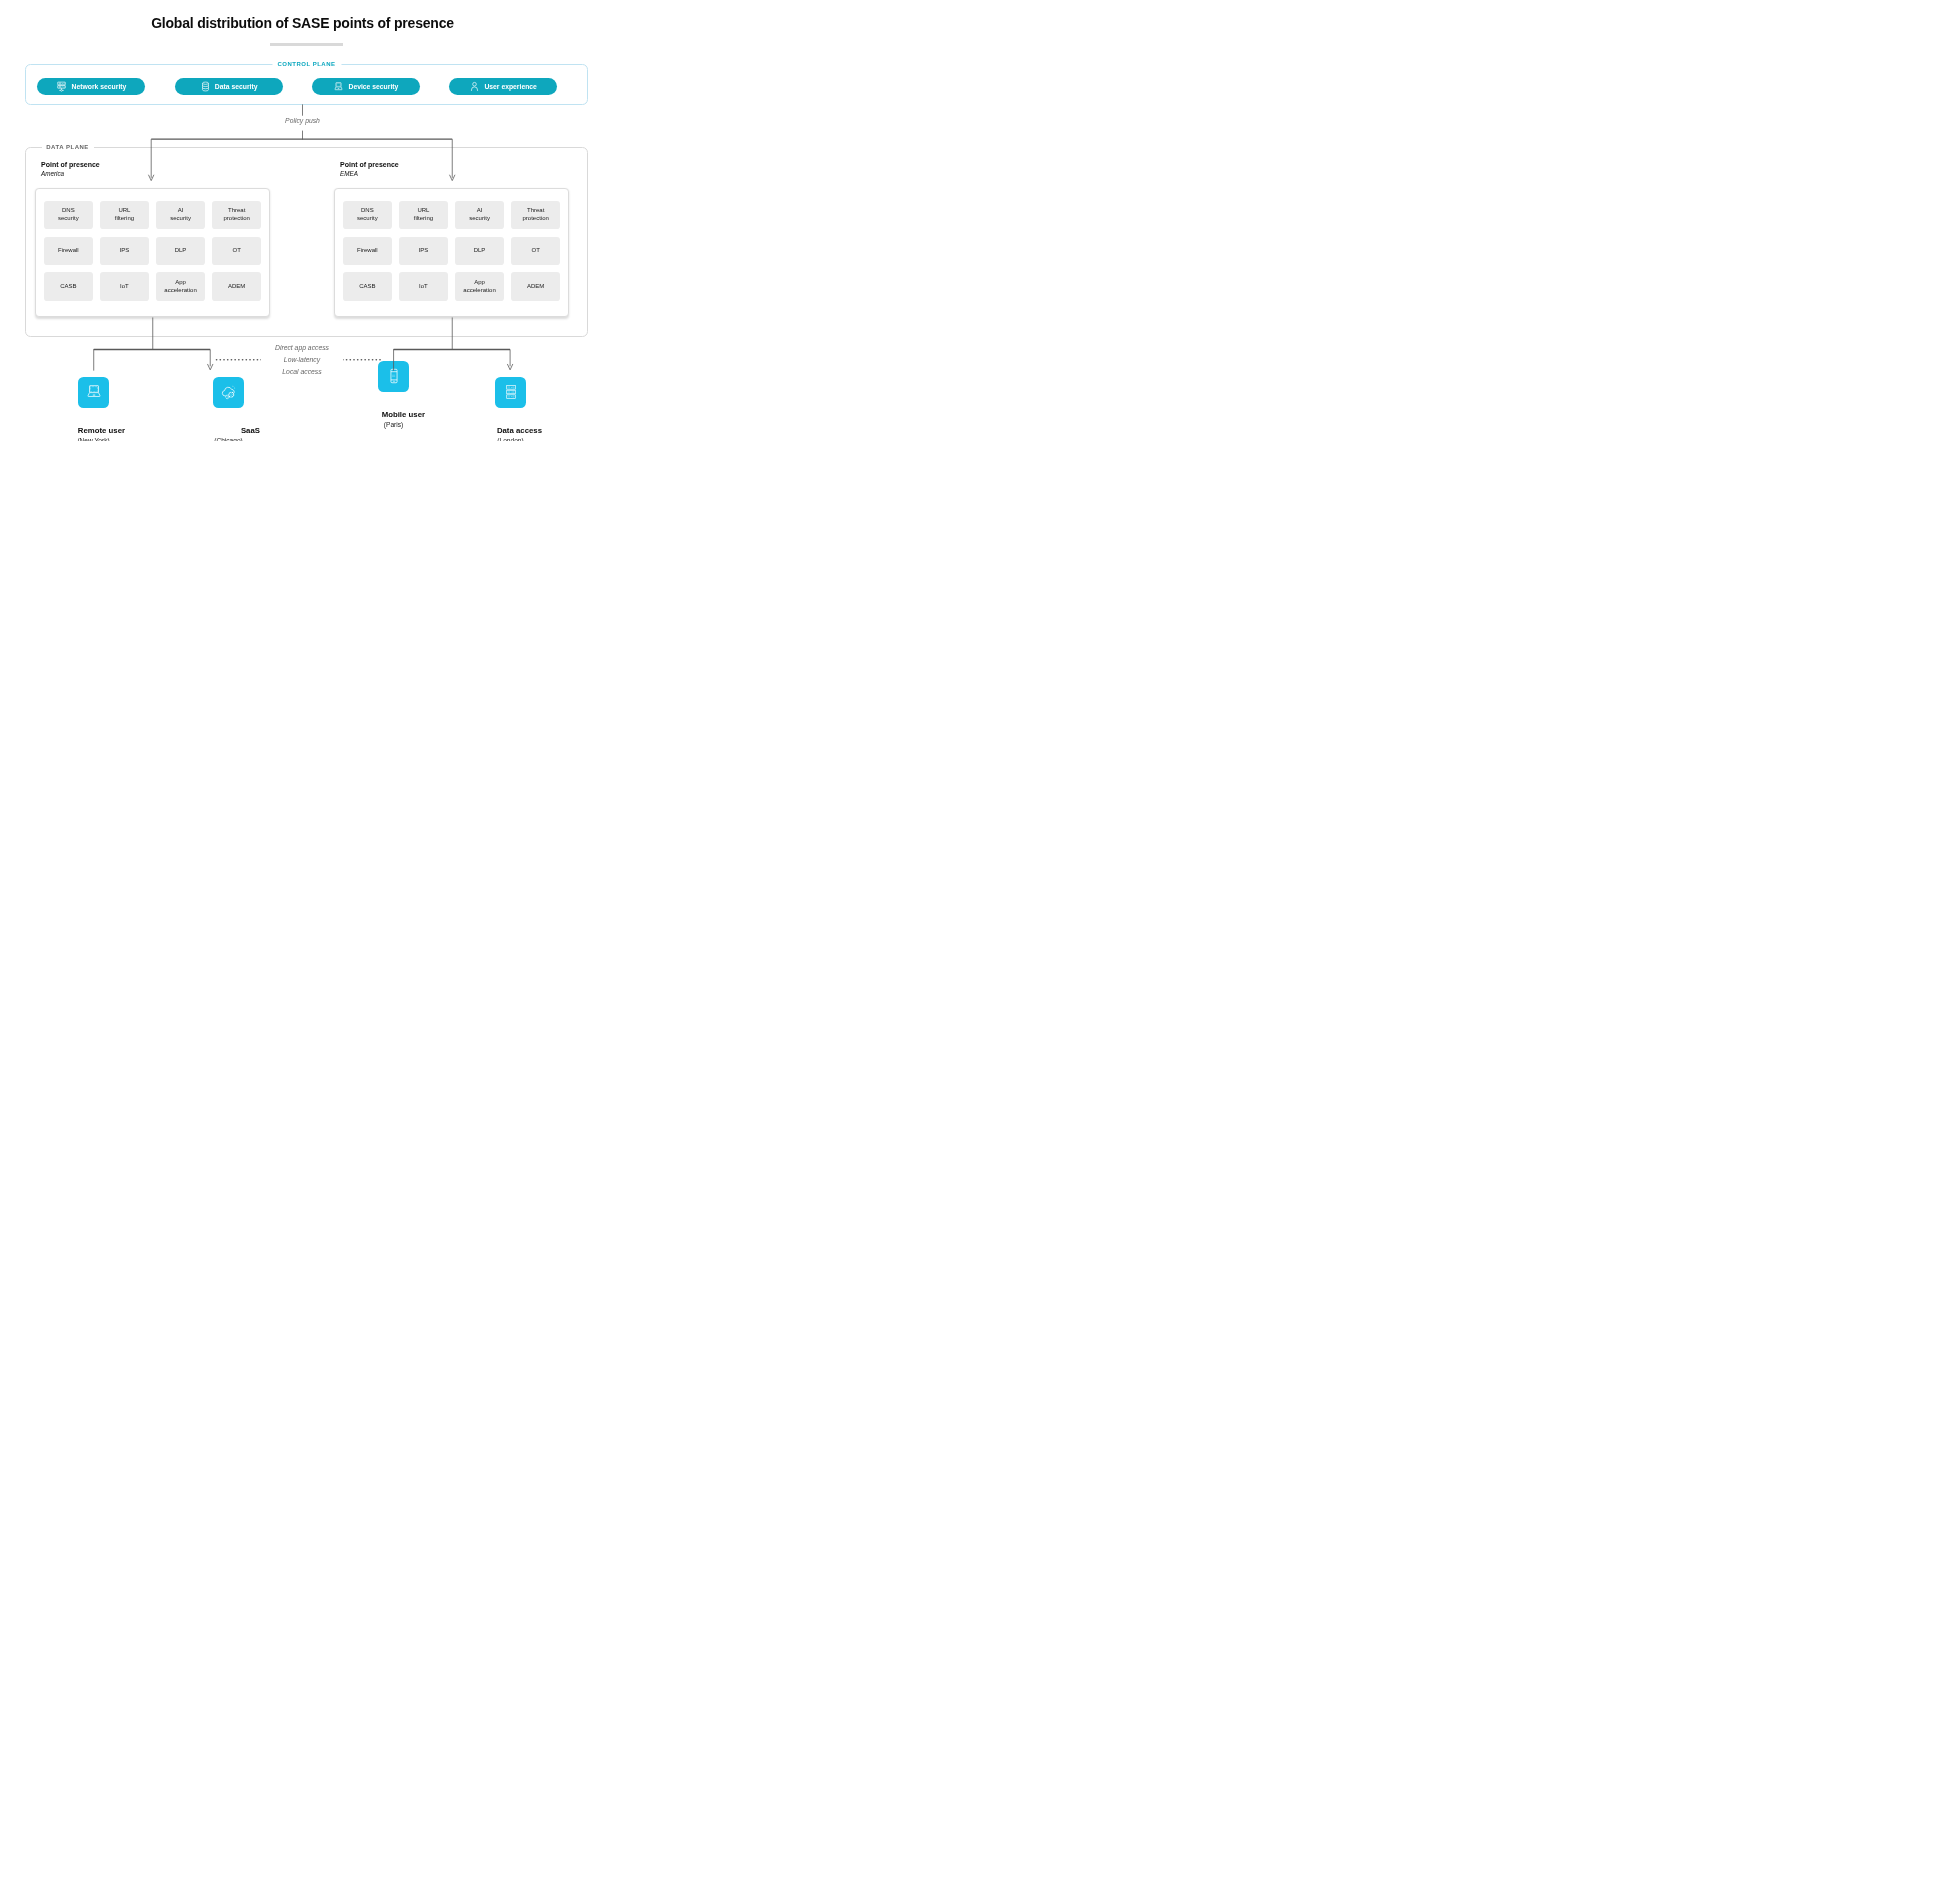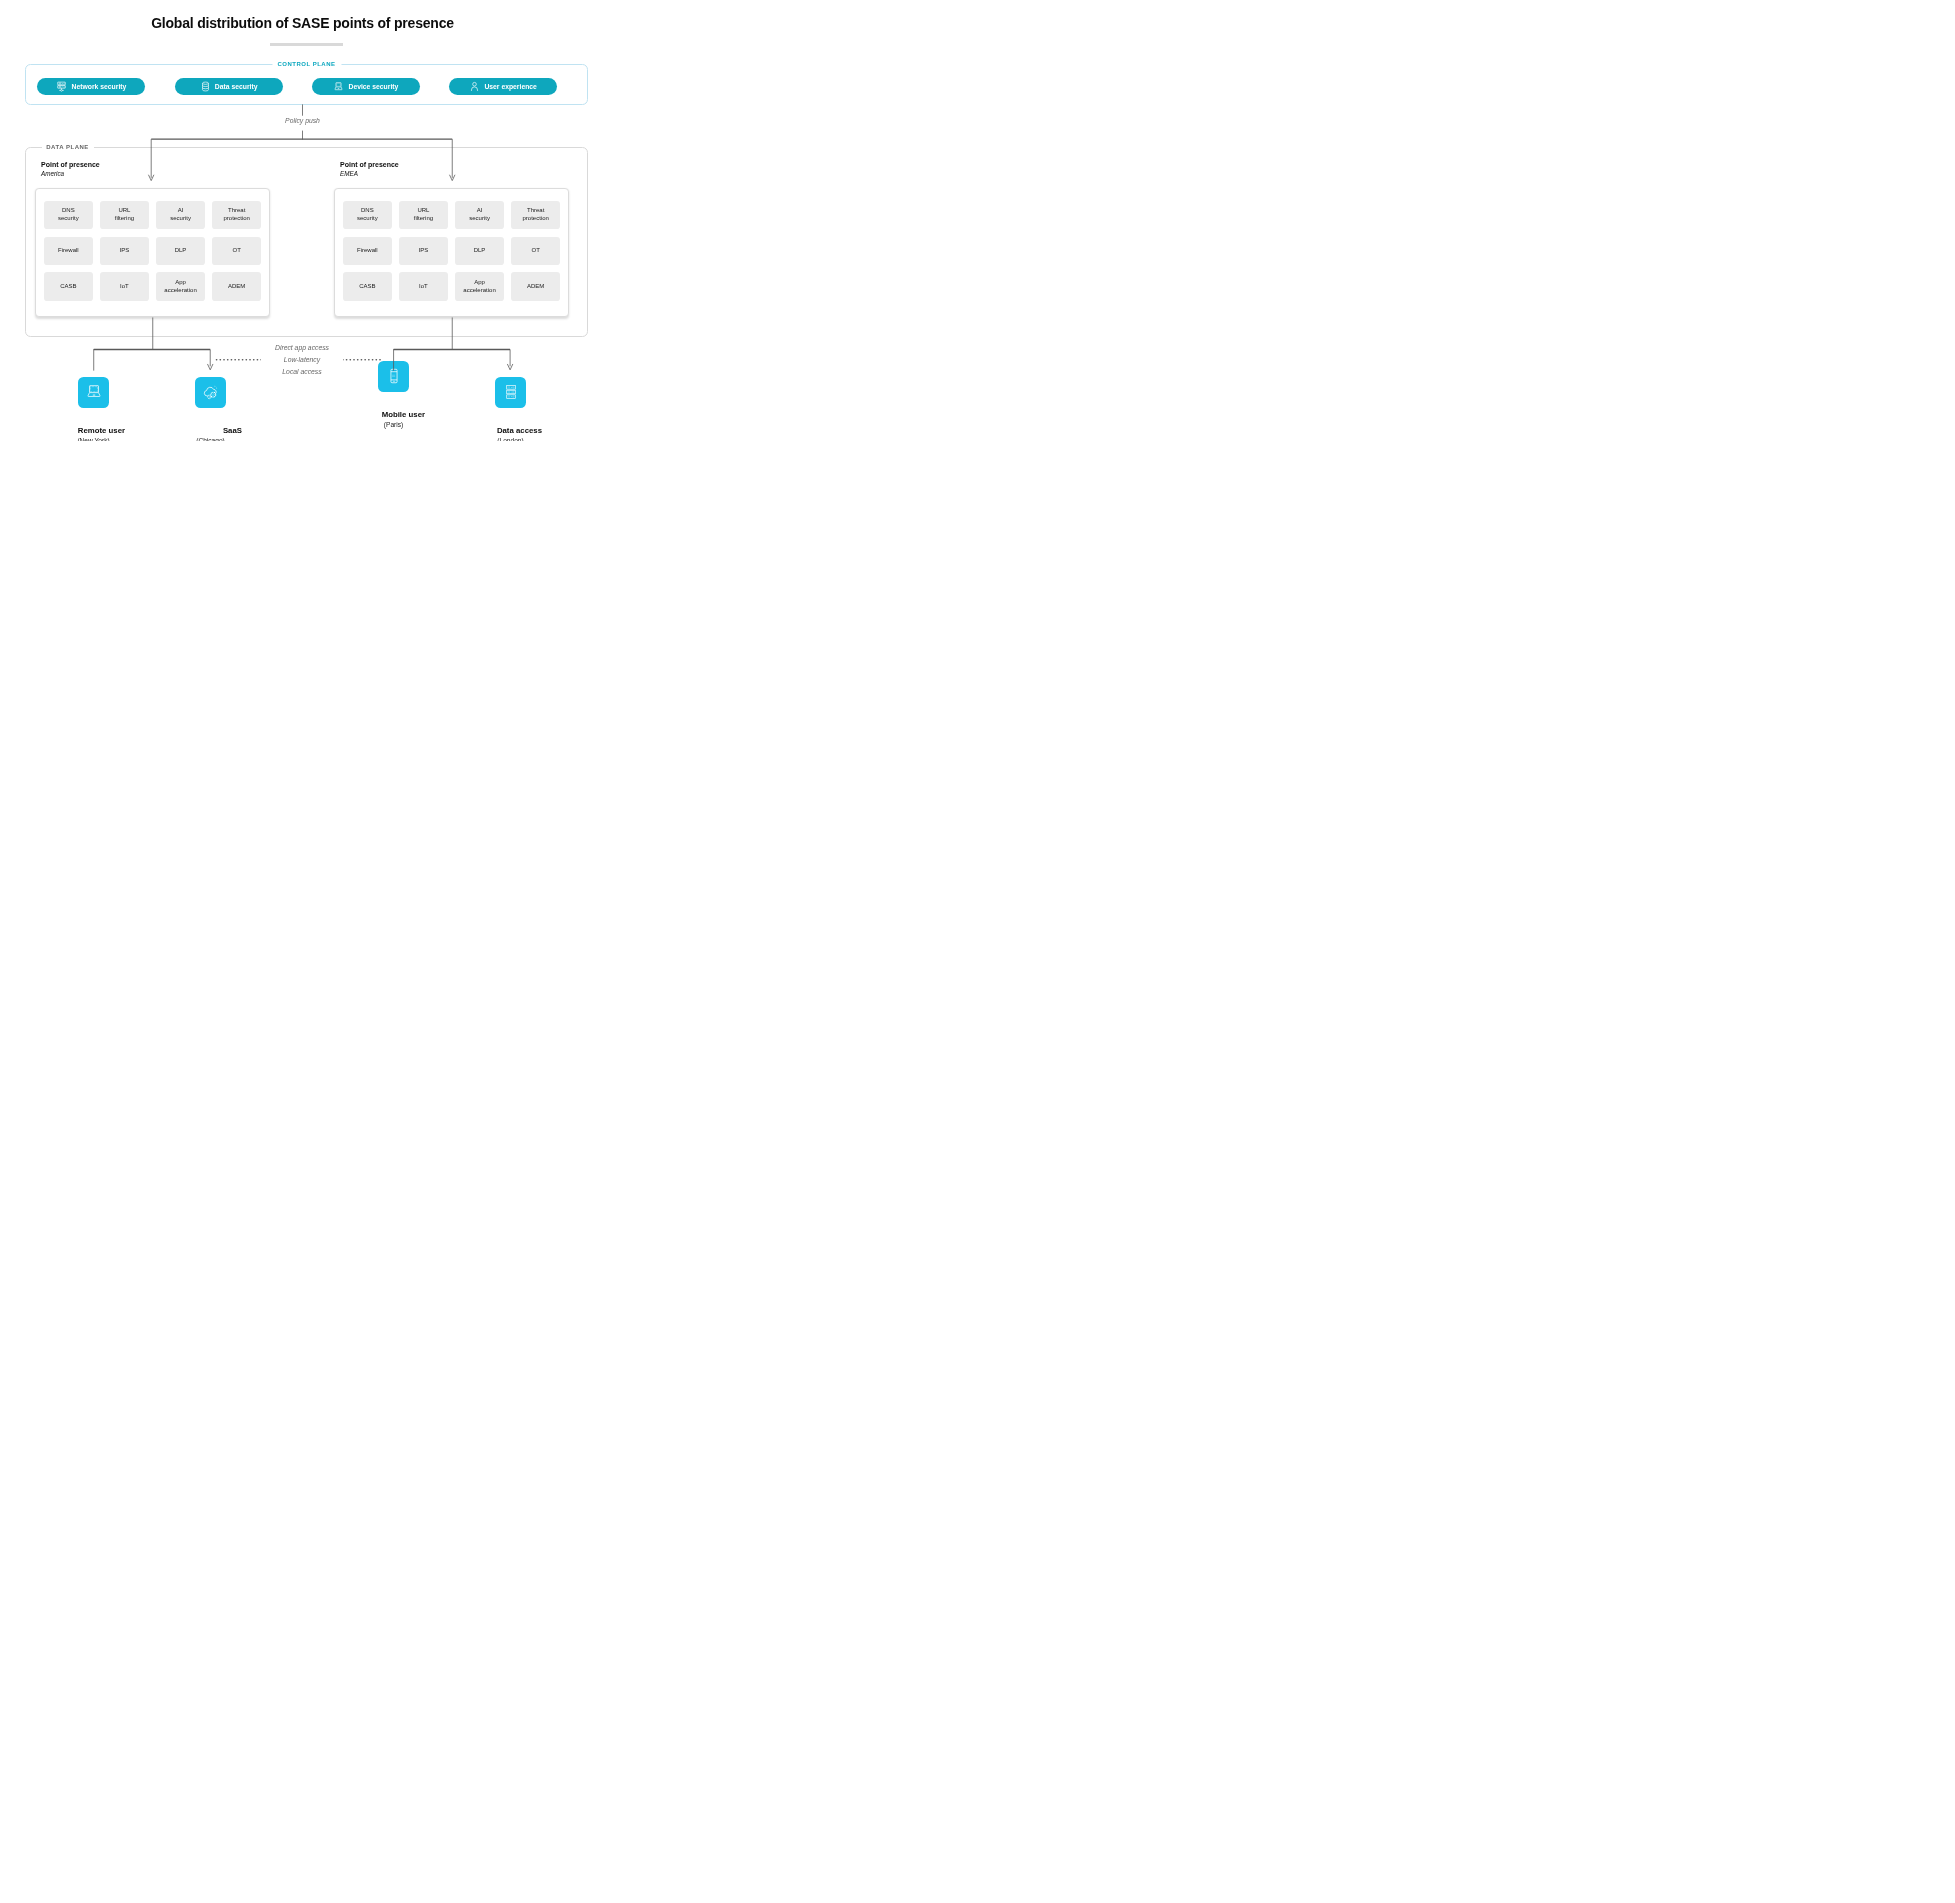--- a/index.html
+++ b/index.html
@@ -72,21 +72,21 @@
   }
   
   .endpoint{width:63px;text-align:center;}
   .endpoint .icon-box{
     width:30.5px;height:30.5px;border-radius:5.5px;background:#1bbfe9;
     margin:0 auto;display:flex;align-items:center;justify-content:center;
   }
   .endpoint .ep-name{margin-top:18px;font-size:7.8px;font-weight:800;color:#0d0d0d;text-align:right;}
   .endpoint .ep-loc{margin-top:2.3px;font-size:6.6px;color:#222;}
   .ep-remote{left:62px;top:377px;}
-  .ep-saas{left:179px;top:377px;}
+  .ep-saas{left:197px;top:377px;}
   .ep-mobile{left:362px;top:361px;}
   .ep-dc{left:479px;top:377px;}
   
   .connector-layer{left:0;top:0;width:605px;height:441px;z-index:5;pointer-events:none;}
   .connector-layer path, .connector-layer line{fill:none;stroke:#595959;}
 </style>
 </head>
 <body>
 
 <div class="abs page-title">Global distribution of SASE points of presence</div>

